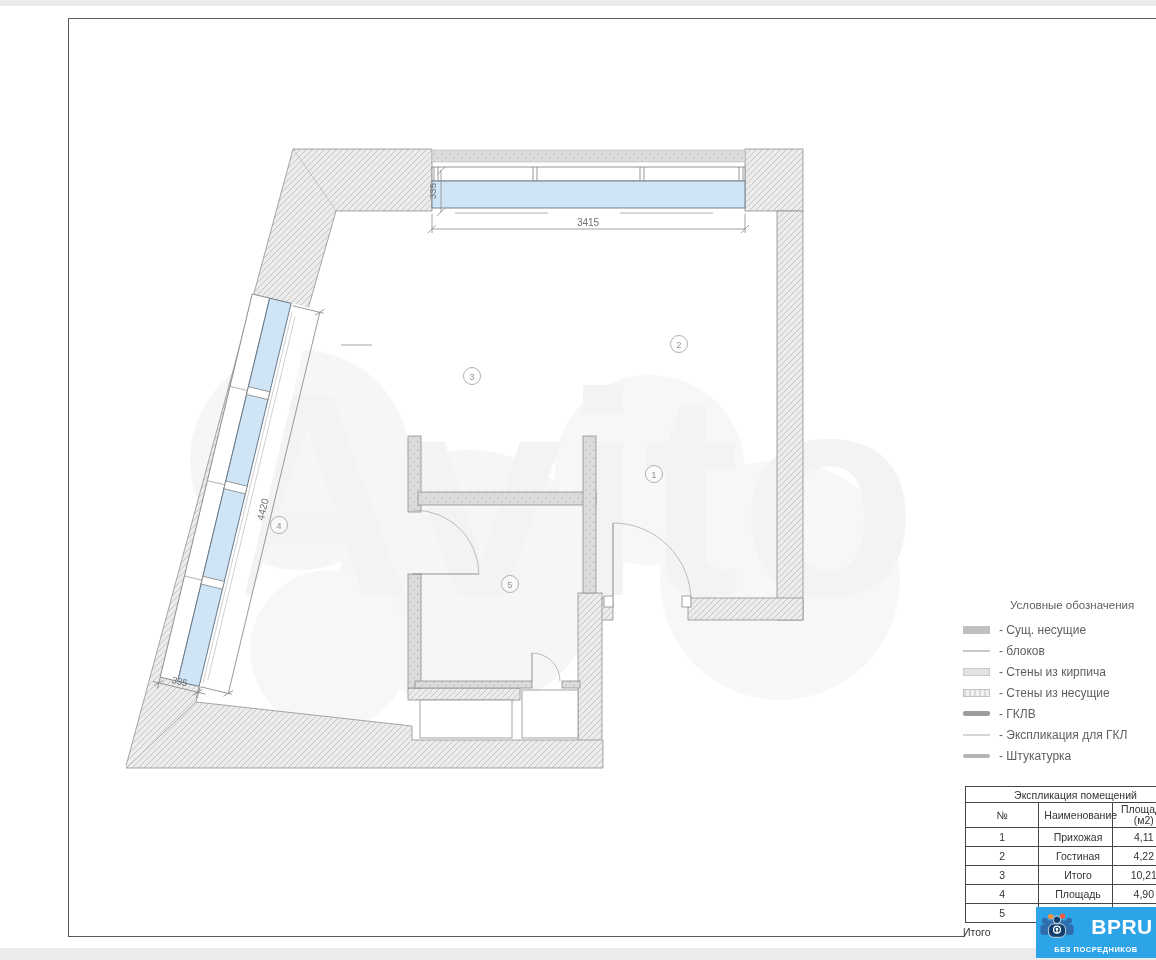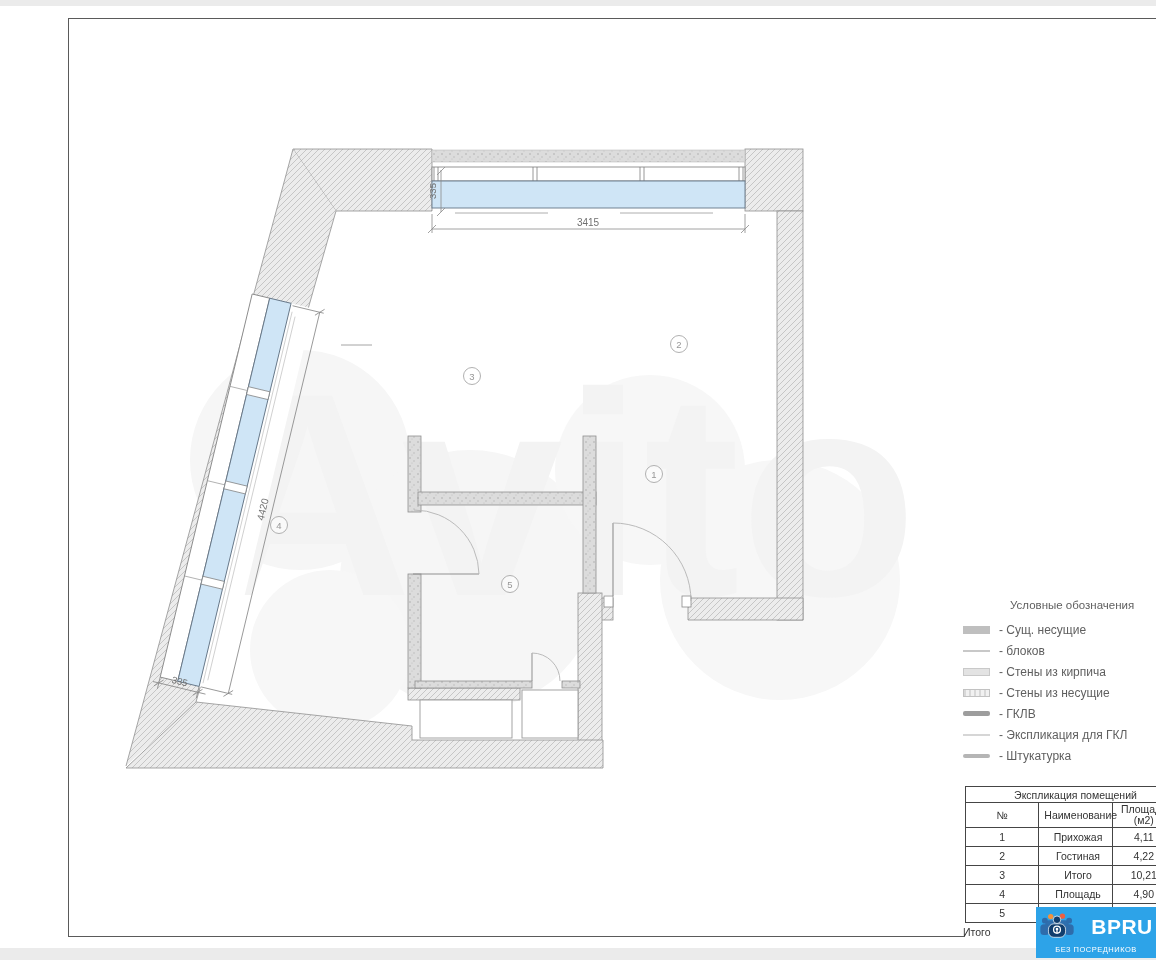--- a/index.html
+++ b/index.html
@@ -39,21 +39,21 @@
   .expl .c-name{width:110px;padding-left:5px;}
   .expl .c-area{width:80px;text-align:center;padding-right:10px;}
   .expl-footer{font-size:10.5px;color:#333;margin:3px 0 0 -2px;}
 
   
   .brand{position:absolute;left:1036px;top:907px;width:120px;height:51px;
          background:#2da3e8;z-index:4;display:flex;flex-direction:column;
          align-items:center;justify-content:center;}
   .brand-row{display:flex;align-items:center;gap:16px;}
   .brand-name{color:#fff;font-size:21px;font-weight:bold;letter-spacing:.5px;line-height:21px;}
-  .brand-tag{color:#fff;font-size:7.5px;font-weight:normal;letter-spacing:.5px;margin-top:4px;text-align:right;}
+  .brand-tag{color:#fff;font-size:7.5px;font-weight:bold;letter-spacing:.5px;margin-top:4px;text-align:right;}
 </style>
 </head>
 <body>
 
 <div class="canvas">
   <div class="strip top"></div>
   <div class="strip bottom"></div>
   <div class="sheet"></div>
 
   <svg class="plan" width="1156" height="960" viewBox="0 0 1156 960">

